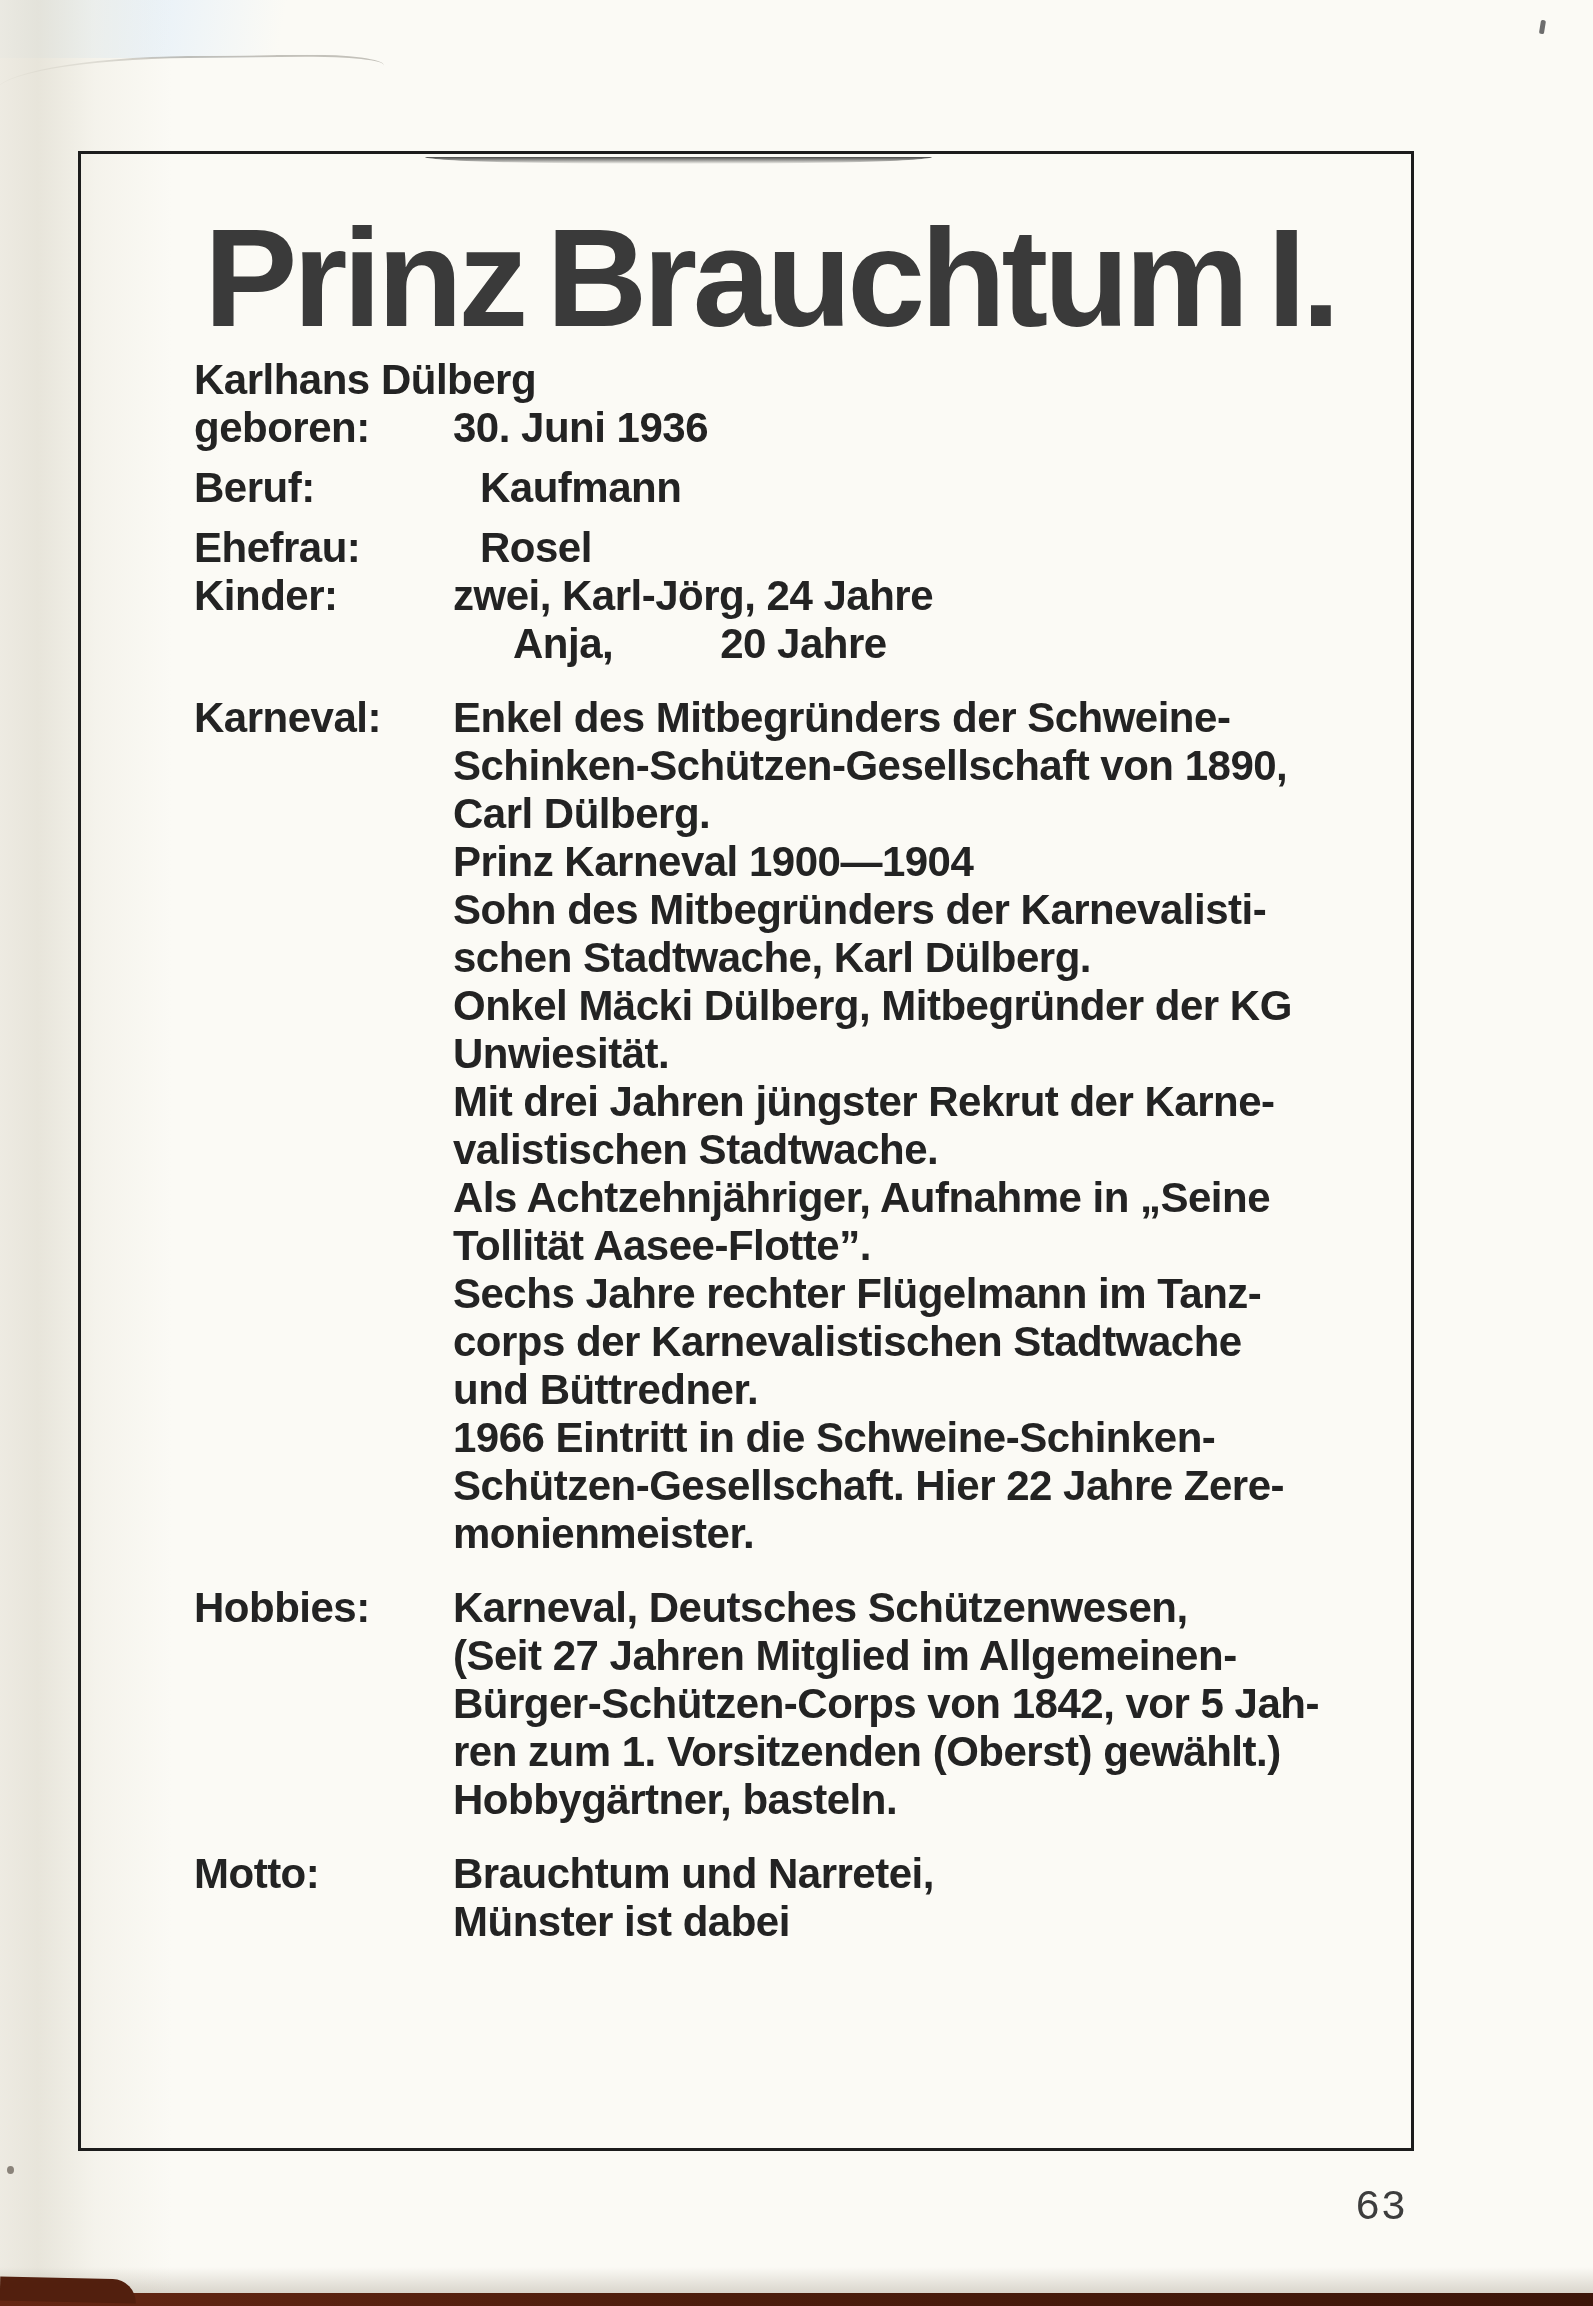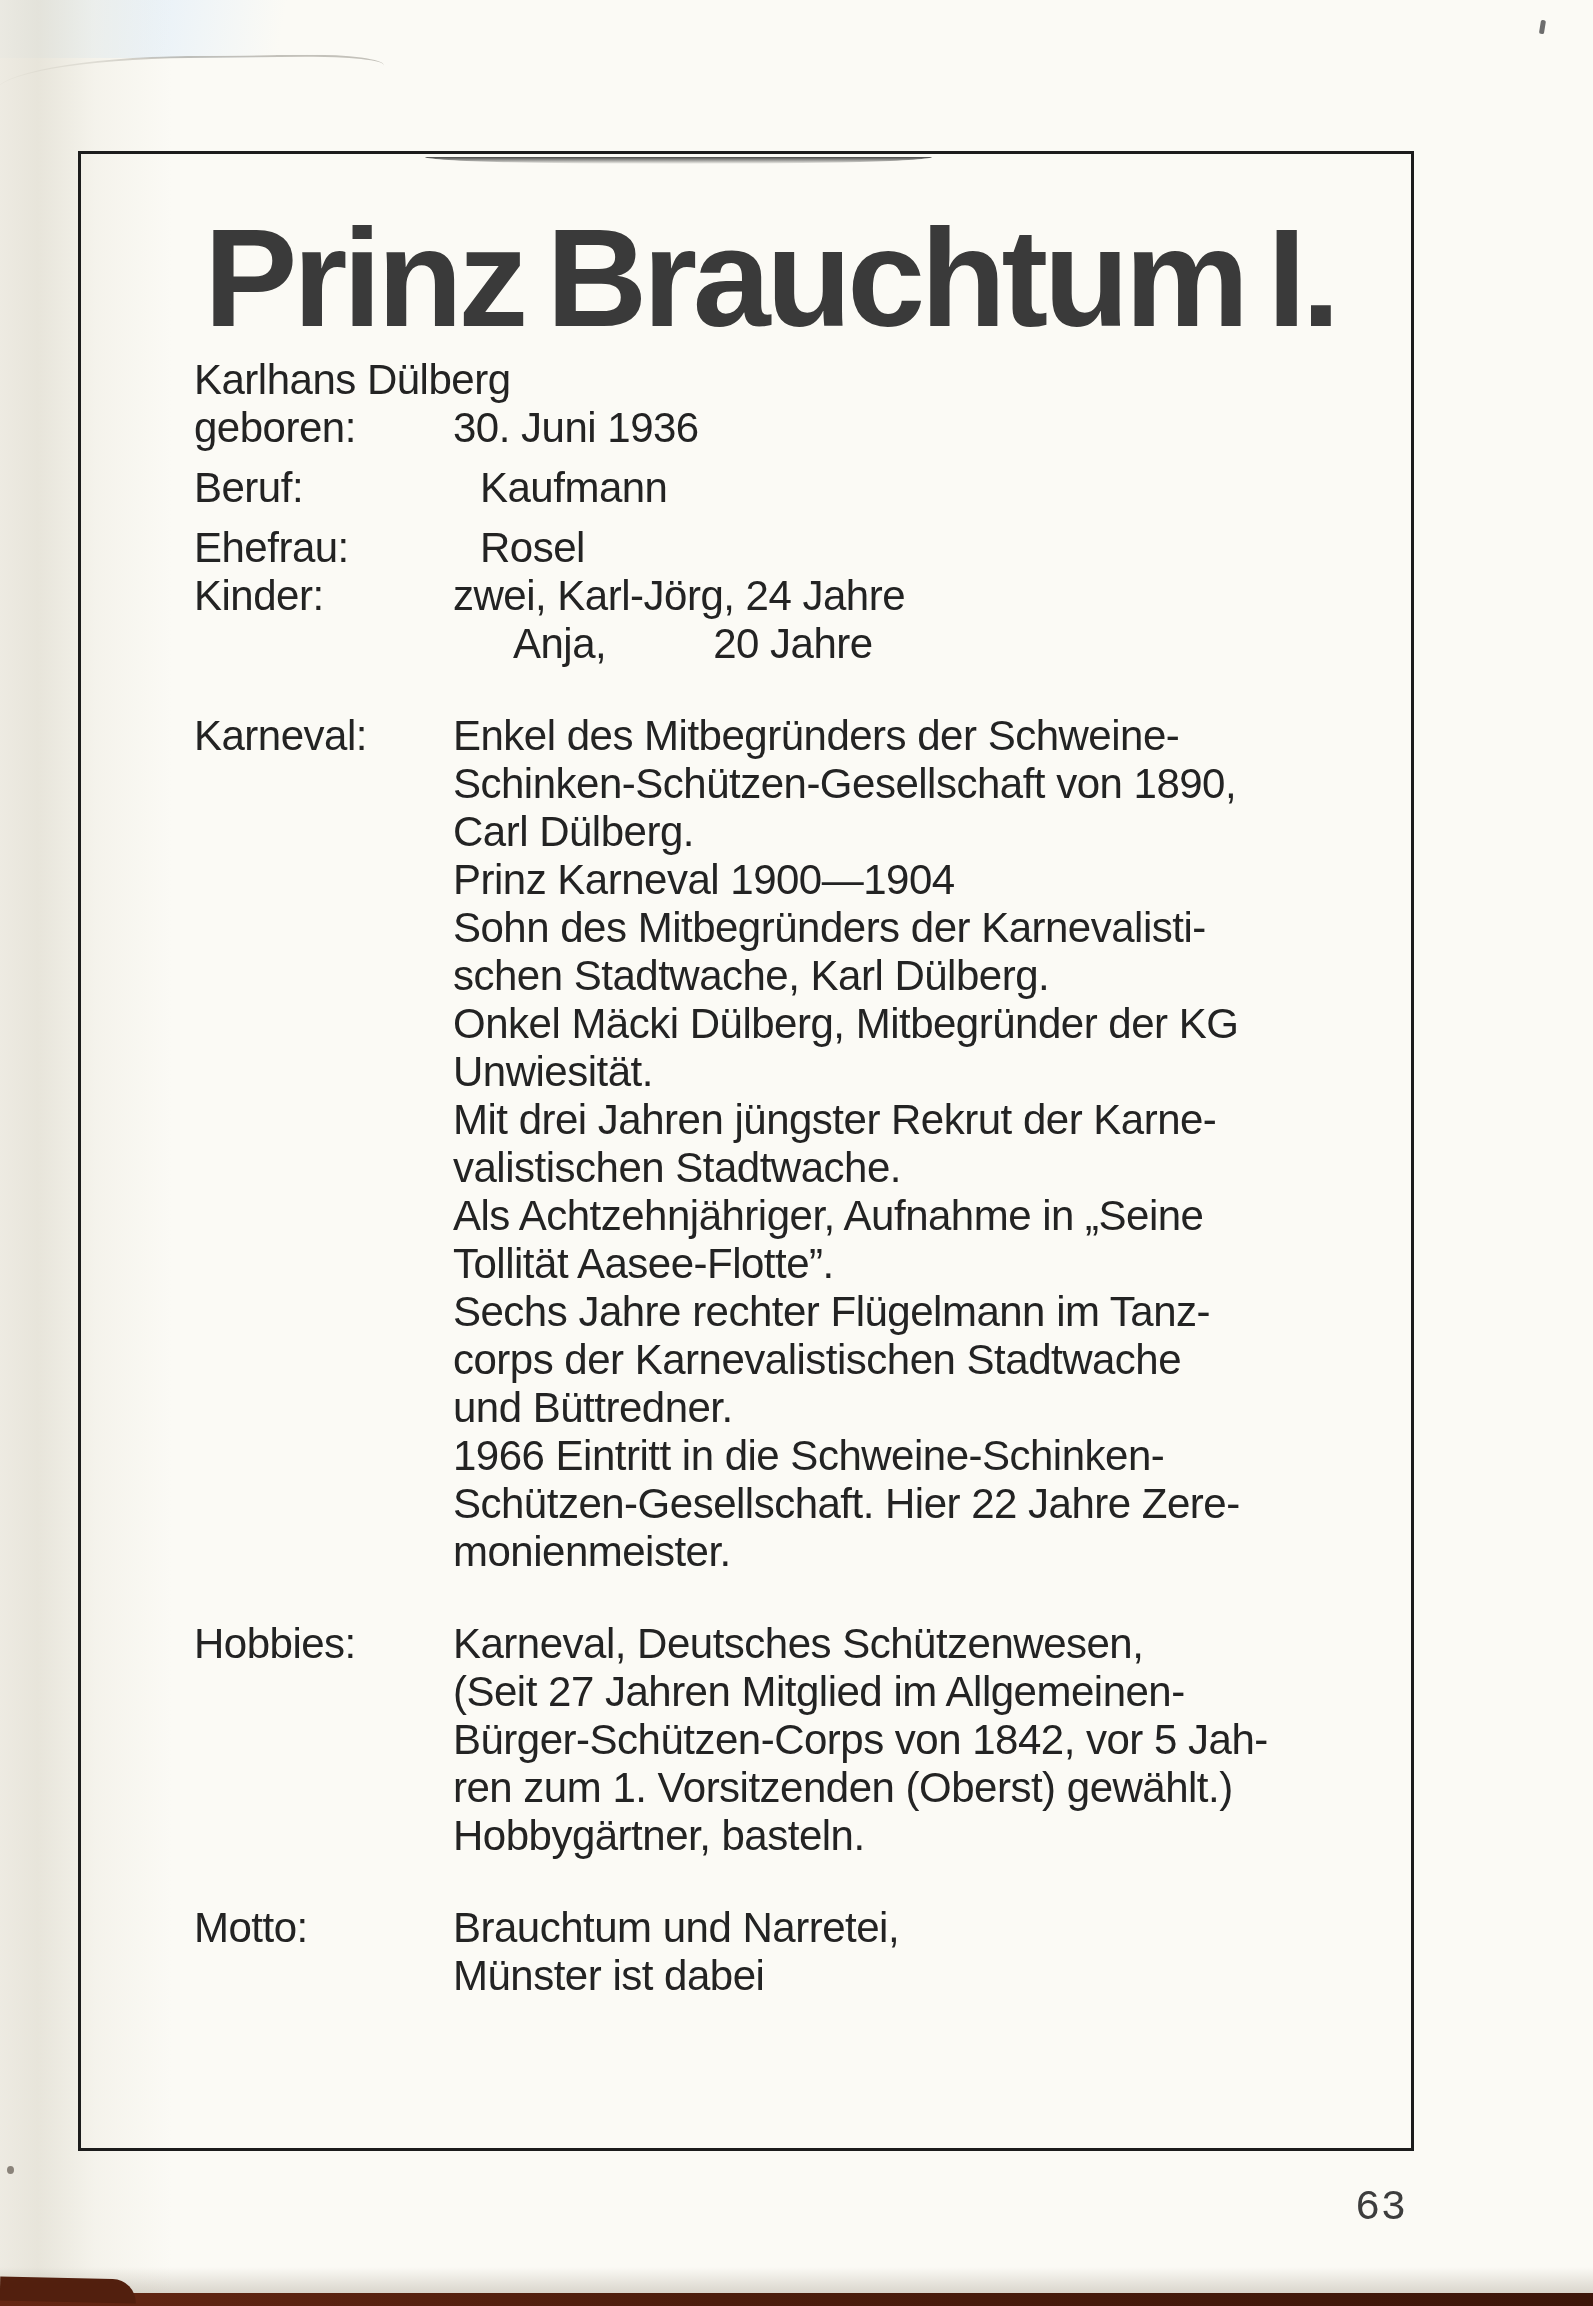--- a/index.html
+++ b/index.html
@@ -85,27 +85,28 @@
     color: #3a3a3a;
     white-space: nowrap;
   }
   
   .content {
     position: absolute; left: 194px; top: 356px;
     width: 1135px;
     font-size: 42px; line-height: 48px;
     letter-spacing: -0.5px;
     color: #232323;
+    font-weight: bold;
   }
   .line { min-height: 48px; }
   .row { display: flex; align-items: flex-start; }
   .row .label { width: 259px; flex: none; }
   .row .value { flex: 1; }
   .gap  { margin-top: 11.8px; gap: 27px; }
-  .bgap { margin-top: 44px; }
+  .bgap { margin-top: 26px; }
   .tline { min-height: 48px; }
   .k2name { display: inline-block; margin-left: 60px; }
   .k2age  { display: inline-block; margin-left: 107px; }
   .indent { margin-left: 259px; }
   
   .page-number {
     position: absolute; left: 1355px; top: 2184px;
     font-size: 42px; color: #3d3d3d; letter-spacing: 0.5px; font-family: Liberation Mono, monospace;
   }
 </style>

